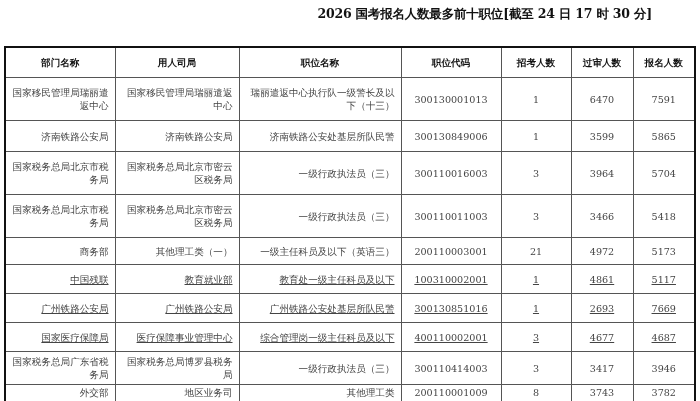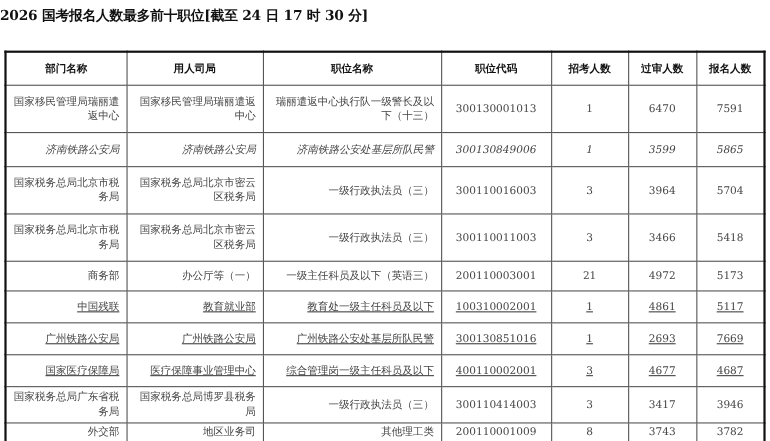--- a/index.html
+++ b/index.html
@@ -1,24 +1,24 @@
 <!DOCTYPE html>
 <html><head>
 <meta charset="utf-8">
 <style>
   html, body { margin: 0; padding: 0; background: #ffffff; }
   body { width: 700px; height: 401px; overflow: hidden; font-family: "DejaVu Serif", "Liberation Serif", serif; color: #333; position: relative; }
-  .title { position: absolute; top: 6px; left: 0; width: 652px; text-align: left; font-size: 12.5px; font-weight: bold; color: #111; letter-spacing: -0.2px; }
+  .title { position: absolute; top: 6px; left: 0; width: 652px; text-align: right; font-size: 12.5px; font-weight: bold; color: #111; letter-spacing: -0.2px; }
   table { position: absolute; left: 4px; top: 46px; width: 690px; border-collapse: collapse; border: 2px solid #111; table-layout: fixed; }
   th, td { border: 1px solid #555; font-size: 9.6px; line-height: 13px; padding: 0 6px; vertical-align: middle; overflow: hidden; }
   th { height: 29px; font-weight: bold; color: #111; text-align: center; }
   td.l { text-align: right; color: #444; }
   td.c { text-align: center; color: #444; }
   tr.h2 td { height: 42px; }
-  tr.h1 td { height: 30px; font-style: italic; }
+  tr.h1 td { height: 30px; }
   tr.hs td { height: 26px; }
   tr.h1b td { height: 28px; text-decoration: underline; }
   tr.h2s td { height: 32px; }
   tr.last td { height: 16px; line-height: 12px; }
 </style>
 </head>
 <body>
 
 <div class="title">2026 国考报名人数最多前十职位[截至 24 日 17 时 30 分]</div>
 
@@ -75,21 +75,21 @@
       <td class="l">国家税务总局北京市税务局</td>
       <td class="l">国家税务总局北京市密云区税务局</td>
       <td class="l">一级行政执法员（三）</td>
       <td class="c">300110011003</td>
       <td class="c">3</td>
       <td class="c">3466</td>
       <td class="c">5418</td>
     </tr>
     <tr class="hs">
       <td class="l">商务部</td>
-      <td class="l">办公厅等（一）</td>
+      <td class="l">其他理工类（一）</td>
       <td class="l">一级主任科员及以下（英语三）</td>
       <td class="c">200110003001</td>
       <td class="c">21</td>
       <td class="c">4972</td>
       <td class="c">5173</td>
     </tr>
     <tr class="h1b">
       <td class="l">中国残联</td>
       <td class="l">教育就业部</td>
       <td class="l">教育处一级主任科员及以下</td>

